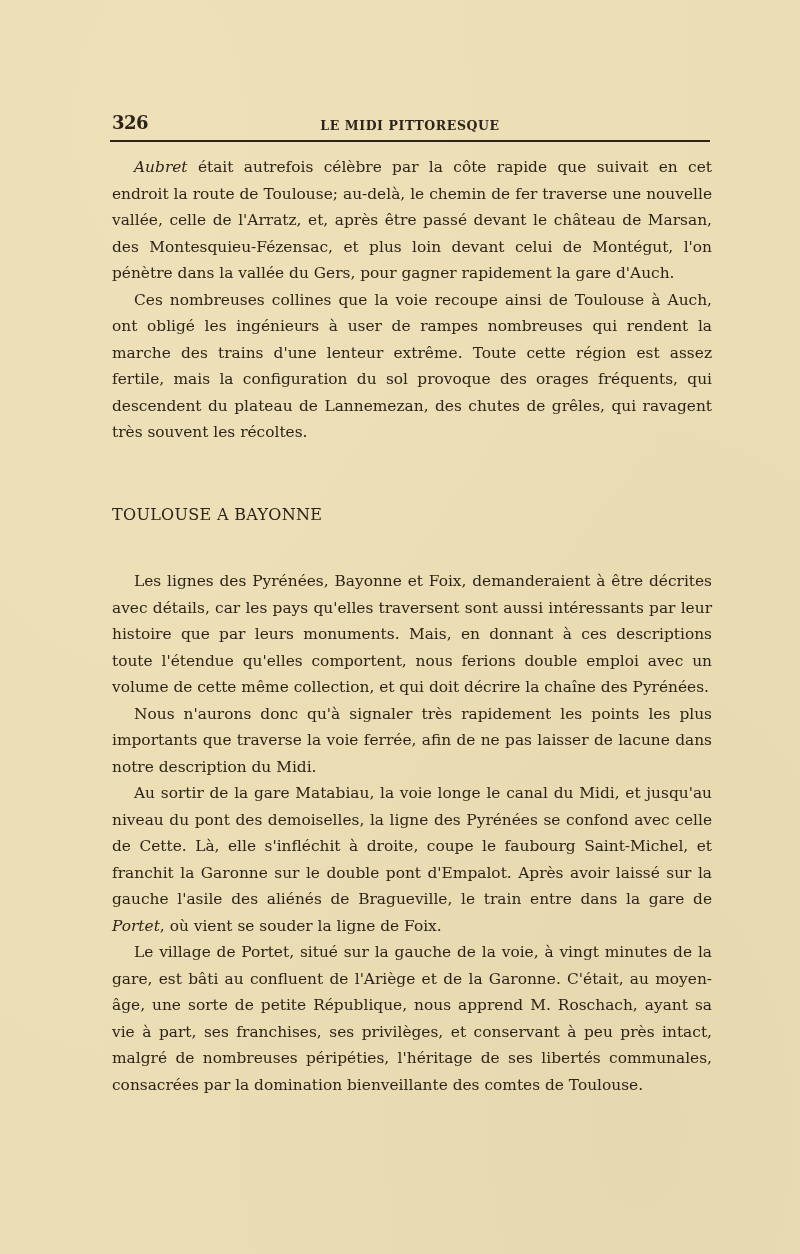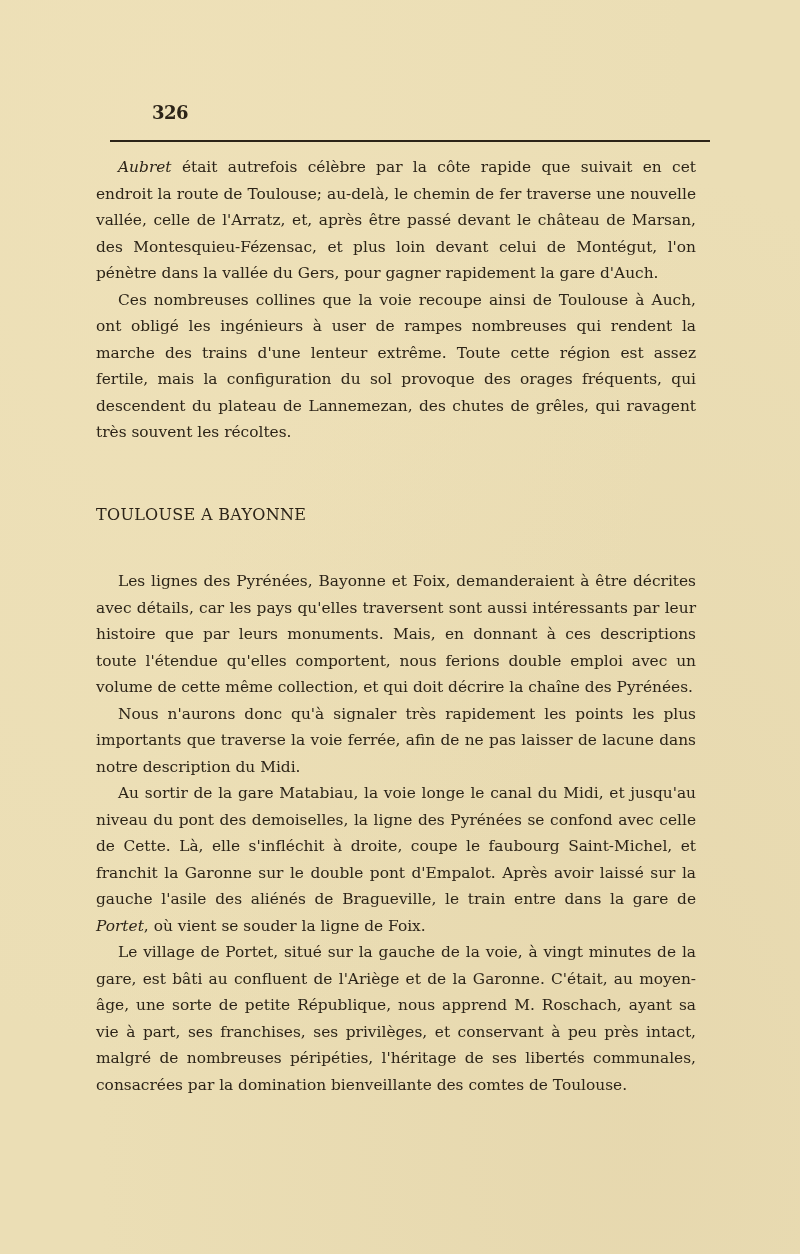--- a/index.html
+++ b/index.html
@@ -14,22 +14,22 @@
   }
   .page-bg {
     position: absolute; inset: 0;
     background:
       radial-gradient(ellipse at 20% 10%, rgba(240,226,186,0.6), rgba(0,0,0,0) 60%),
       radial-gradient(ellipse at 80% 90%, rgba(226,210,168,0.5), rgba(0,0,0,0) 60%),
       #ebdeb5;
   }
   .header {
     position: absolute;
-    left: 110px; top: 98px;
-    width: 600px; height: 30px; margin-left: 40px;
+    left: 110px; top: 108px;
+    width: 600px; height: 30px;
   }
   .page-number {
     position: absolute; left: 2px; top: 4px;
     font-family: "DejaVu Serif", serif;
     font-weight: bold;
     font-size: 18px;
     letter-spacing: -0.5px;
   }
   .running-title {
     position: absolute; left: 0; right: 0; top: 10px;
@@ -40,21 +40,21 @@
     font-variant: small-caps;
   }
   .header-rule {
     position: absolute;
     left: 110px; top: 140px;
     width: 600px; height: 2px;
     background: #2c2418;
   }
   .body-text {
     position: absolute;
-    left: 96px; top: 154px;
+    left: 112px; top: 154px;
     width: 600px;
     font-size: 15.4px;
     line-height: 26.5px;
     text-align: justify;
   }
   .body-text p {
     margin: 0;
     text-indent: 22px;
   }
   .section-title {
@@ -66,20 +66,21 @@
   }
   em { font-style: italic; }
 </style>
 </head>
 <body>
 
 <div class="page-bg"></div>
 
 <div class="header">
   <span class="page-number">326</span>
+  <div class="running-title">LE MIDI PITTORESQUE</div>
 </div>
 <div class="header-rule"></div>
 
 <div class="body-text">
   <p><em>Aubret</em><span> était autrefois célèbre par la côte rapide que suivait en cet endroit la route de Toulouse; au-delà, le chemin de fer traverse une nouvelle vallée, celle de l'Arratz, et, après être passé devant le château de Marsan, des Montesquieu-Fézensac, et plus loin devant celui de Montégut, l'on pénètre dans la vallée du Gers, pour gagner rapidement la gare d'Auch.</span></p>
   <p><span>Ces nombreuses collines que la voie recoupe ainsi de Toulouse à Auch, ont obligé les ingénieurs à user de rampes nombreuses qui rendent la marche des trains d'une lenteur extrême. Toute cette région est assez fertile, mais la configuration du sol provoque des orages fréquents, qui descendent du plateau de Lannemezan, des chutes de grêles, qui ravagent très souvent les récoltes.</span></p>
 
   <p class="section-title">TOULOUSE A BAYONNE</p>
 
   <p><span>Les lignes des Pyrénées, Bayonne et Foix, demanderaient à être décrites avec détails, car les pays qu'elles traversent sont aussi intéressants par leur histoire que par leurs monuments. Mais, en donnant à ces descriptions toute l'étendue qu'elles comportent, nous ferions double emploi avec un volume de cette même collection, et qui doit décrire la chaîne des Pyrénées.</span></p>

